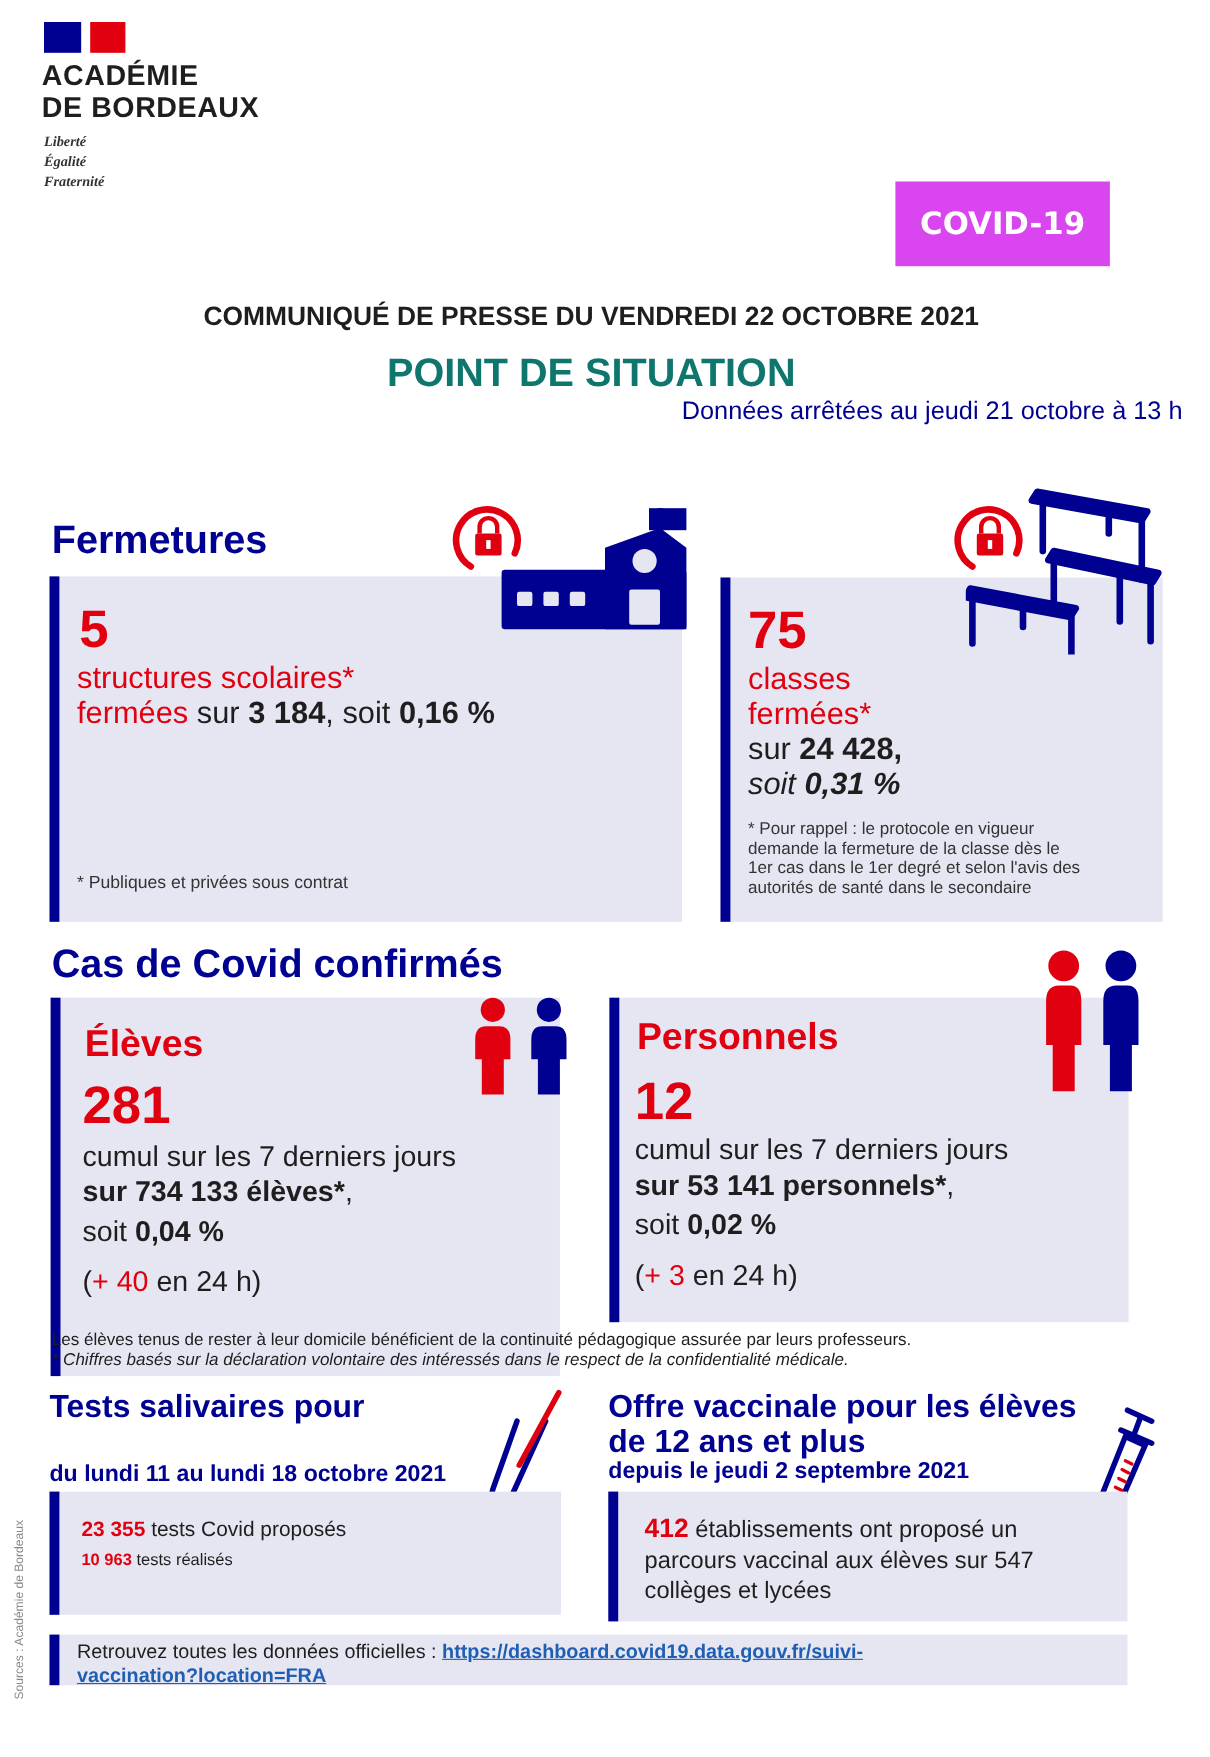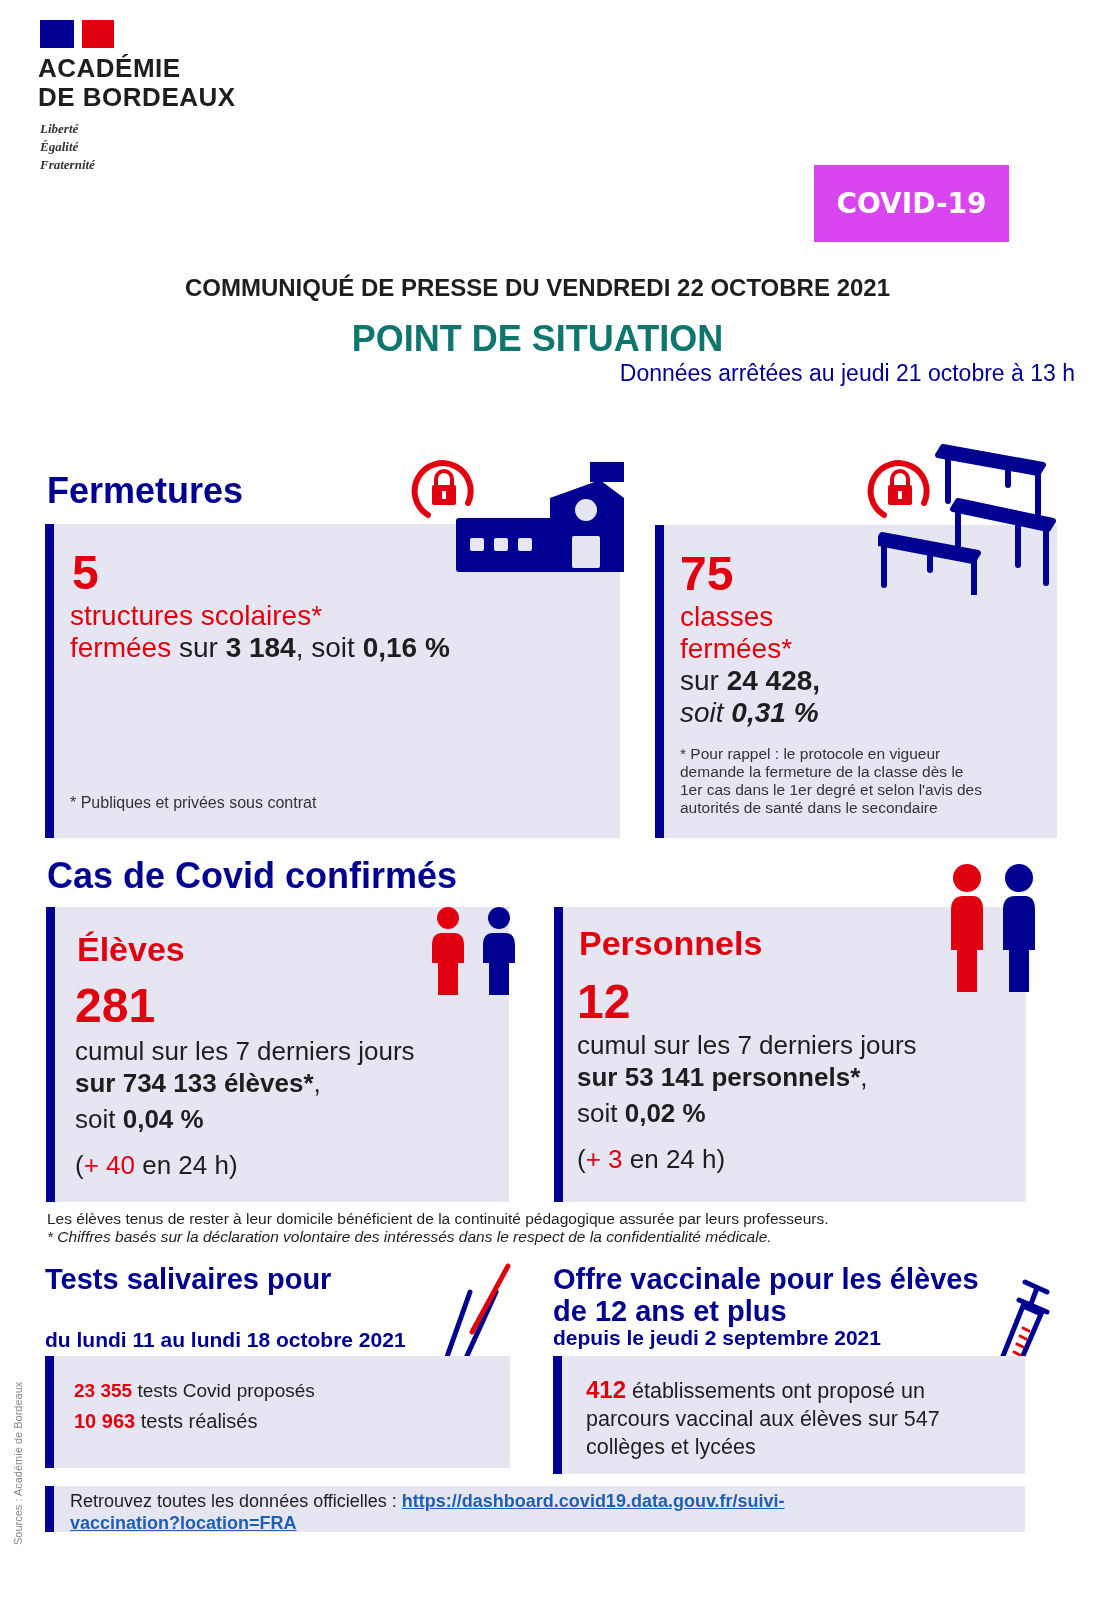--- a/index.html
+++ b/index.html
@@ -129,21 +129,21 @@
       <line x1="140" y1="88" x2="140" y2="130"></line>
     <polygon points="4,100 100,118 95,126 0,108" fill="#000091"></polygon>
     <line x1="6" y1="108" x2="6" y2="150"></line>
       <line x1="96" y1="126" x2="96" y2="170"></line>
       <line x1="52" y1="116" x2="52" y2="135"></line>
   </g>
 </svg>
 
 <div class="abs h2" style="left:47px; top:855px;">Cas de Covid confirmés</div>
 
-<div class="panel" style="left:46px; top:907px; width:463px; height:295px;">
+<div class="panel" style="left:46px; top:907px; width:463px; height:344px;">
   <div class="abs txt28 red b" style="left:22px; top:22px; font-size:34px; line-height:40px;">Élèves</div>
   <div class="abs bignum" style="left:20px; top:74px;">281</div>
   <div class="abs txt26" style="left:20px; top:128px; white-space:nowrap;">cumul sur les 7 derniers jours</div>
   <div class="abs txt26 b" style="left:20px; top:160px; white-space:nowrap;"><span>sur 734 133 élèves*</span><span style="font-weight:normal">,</span></div>
   <div class="abs txt26" style="left:20px; top:196px; white-space:nowrap;"><span>soit</span> <span class="b">0,04 %</span></div>
   <div class="abs txt26" style="left:20px; top:242px; white-space:nowrap;"><span>(</span><span class="red">+ 40</span><span> en 24 h)</span></div>
 </div>
 <svg class="abs" style="left:428px; top:905px;" width="92" height="92" viewBox="0 0 92 92">
   <circle cx="20" cy="13" r="11" fill="#e1000f"></circle>
   <path d="M4 40 Q4 28 14 28 H26 Q36 28 36 40 V58 H30 V90 H10 V58 H4 Z" fill="#e1000f"></path>
@@ -174,21 +174,21 @@
 <div class="abs h2" style="left:45px; top:1263px; font-size:29px; line-height:32px;">
   <div>Tests salivaires pour</div>
 </div>
 <div class="abs navy b" style="left:45px; top:1328px; font-family:'Liberation Sans',sans-serif; font-size:21px;">du lundi 11 au lundi 18 octobre 2021</div>
 <svg class="abs" style="left:440px; top:1262px;" width="80" height="110" viewBox="0 0 80 110">
   <path d="M 30 30 L 8 92 Q 4 106 14 106 Q 22 106 26 96 L 56 30" fill="none" stroke="#000091" stroke-width="5" stroke-linecap="round"></path>
   <line x1="68" y1="4" x2="32" y2="70" stroke="#e1000f" stroke-width="5" stroke-linecap="round"></line>
 </svg>
 <div class="panel" style="left:45px; top:1356px; width:465px; height:112px;">
   <div class="abs" style="left:20px; top:24px; font-family:'Liberation Sans',sans-serif; font-size:19px; white-space:nowrap;"><span class="red b">23 355</span><span> tests Covid proposés</span></div>
-  <div class="abs" style="left:20px; top:54px; font-family:'Liberation Sans',sans-serif; font-size:20px; white-space:nowrap;"><span class="red b">10 963</span><span> tests réalisés</span></div>
+  <div class="abs" style="left:20px; top:54px; font-family:'Liberation Sans',sans-serif; font-size:15px; white-space:nowrap;"><span class="red b">10 963</span><span> tests réalisés</span></div>
 </div>
 
 <div class="abs h2" style="left:553px; top:1263px; font-size:29px; line-height:32px;">
   <div>Offre vaccinale pour les élèves</div>
   <div>de 12 ans et plus</div>
 </div>
 <div class="abs navy b" style="left:553px; top:1326px; font-family:'Liberation Sans',sans-serif; font-size:21px;">depuis le jeudi 2 septembre 2021</div>
 <svg class="abs" style="left:985px; top:1278px;" width="70" height="110" viewBox="0 0 70 110">
   <g stroke="#000091" stroke-width="5" fill="none" stroke-linecap="round">
     <line x1="40" y1="4" x2="62" y2="14"></line>

